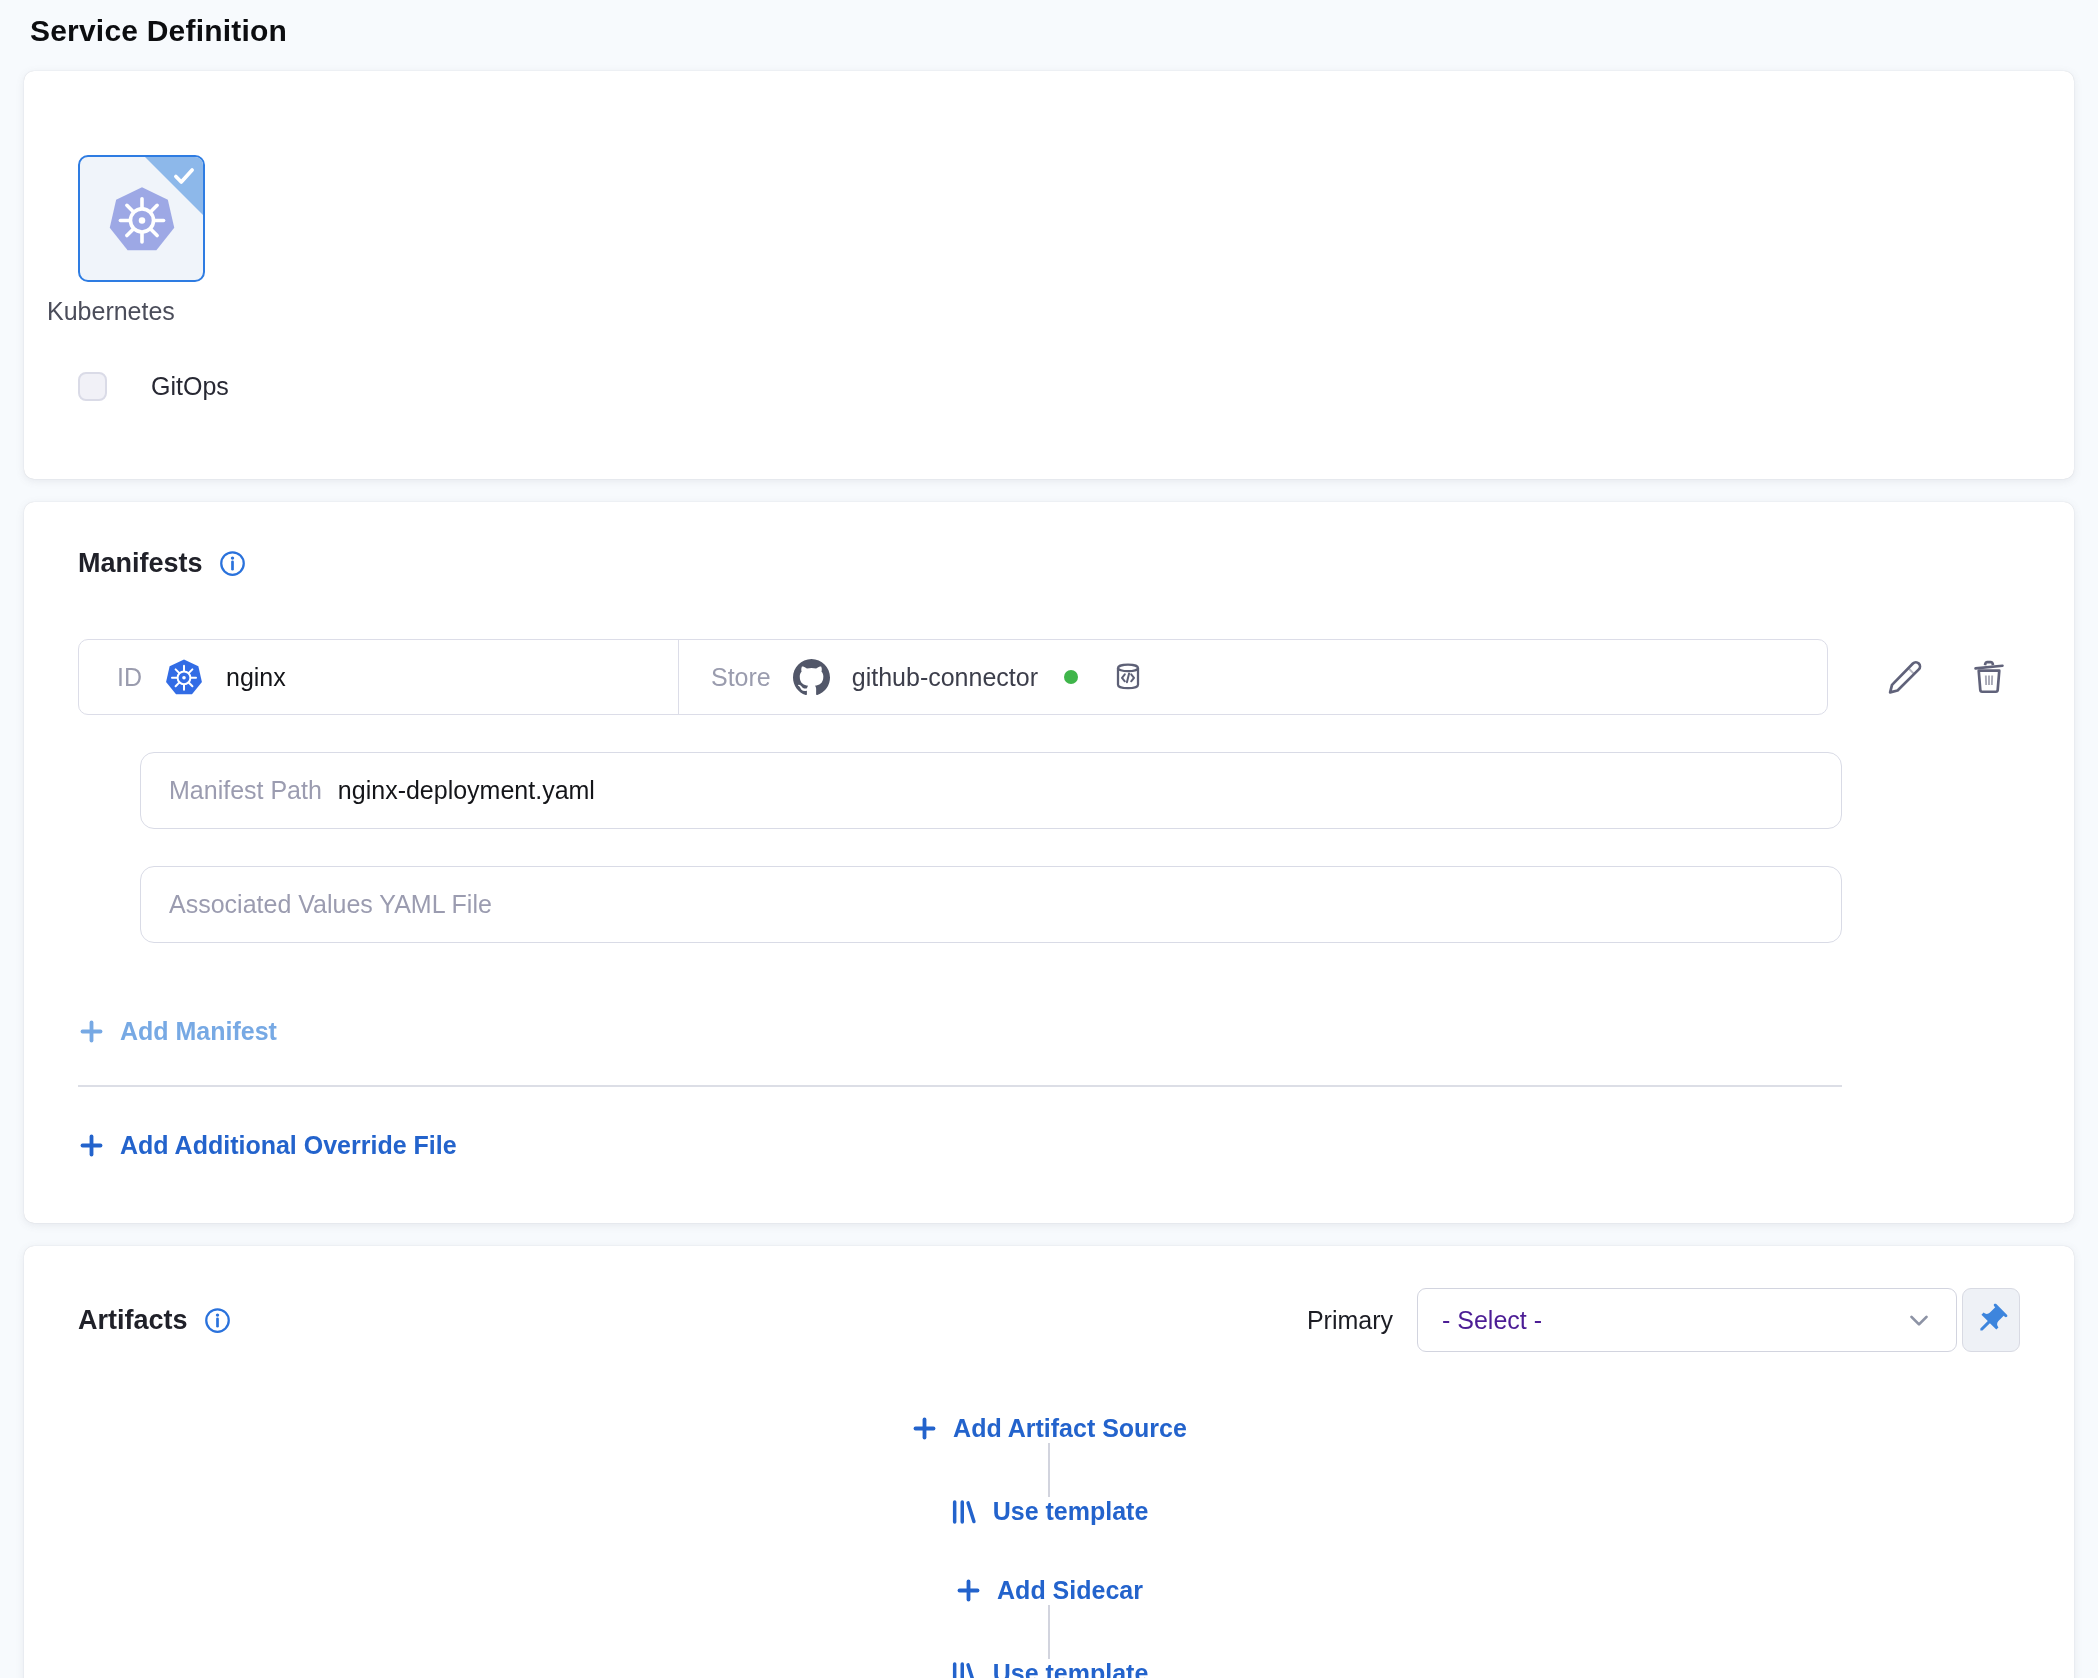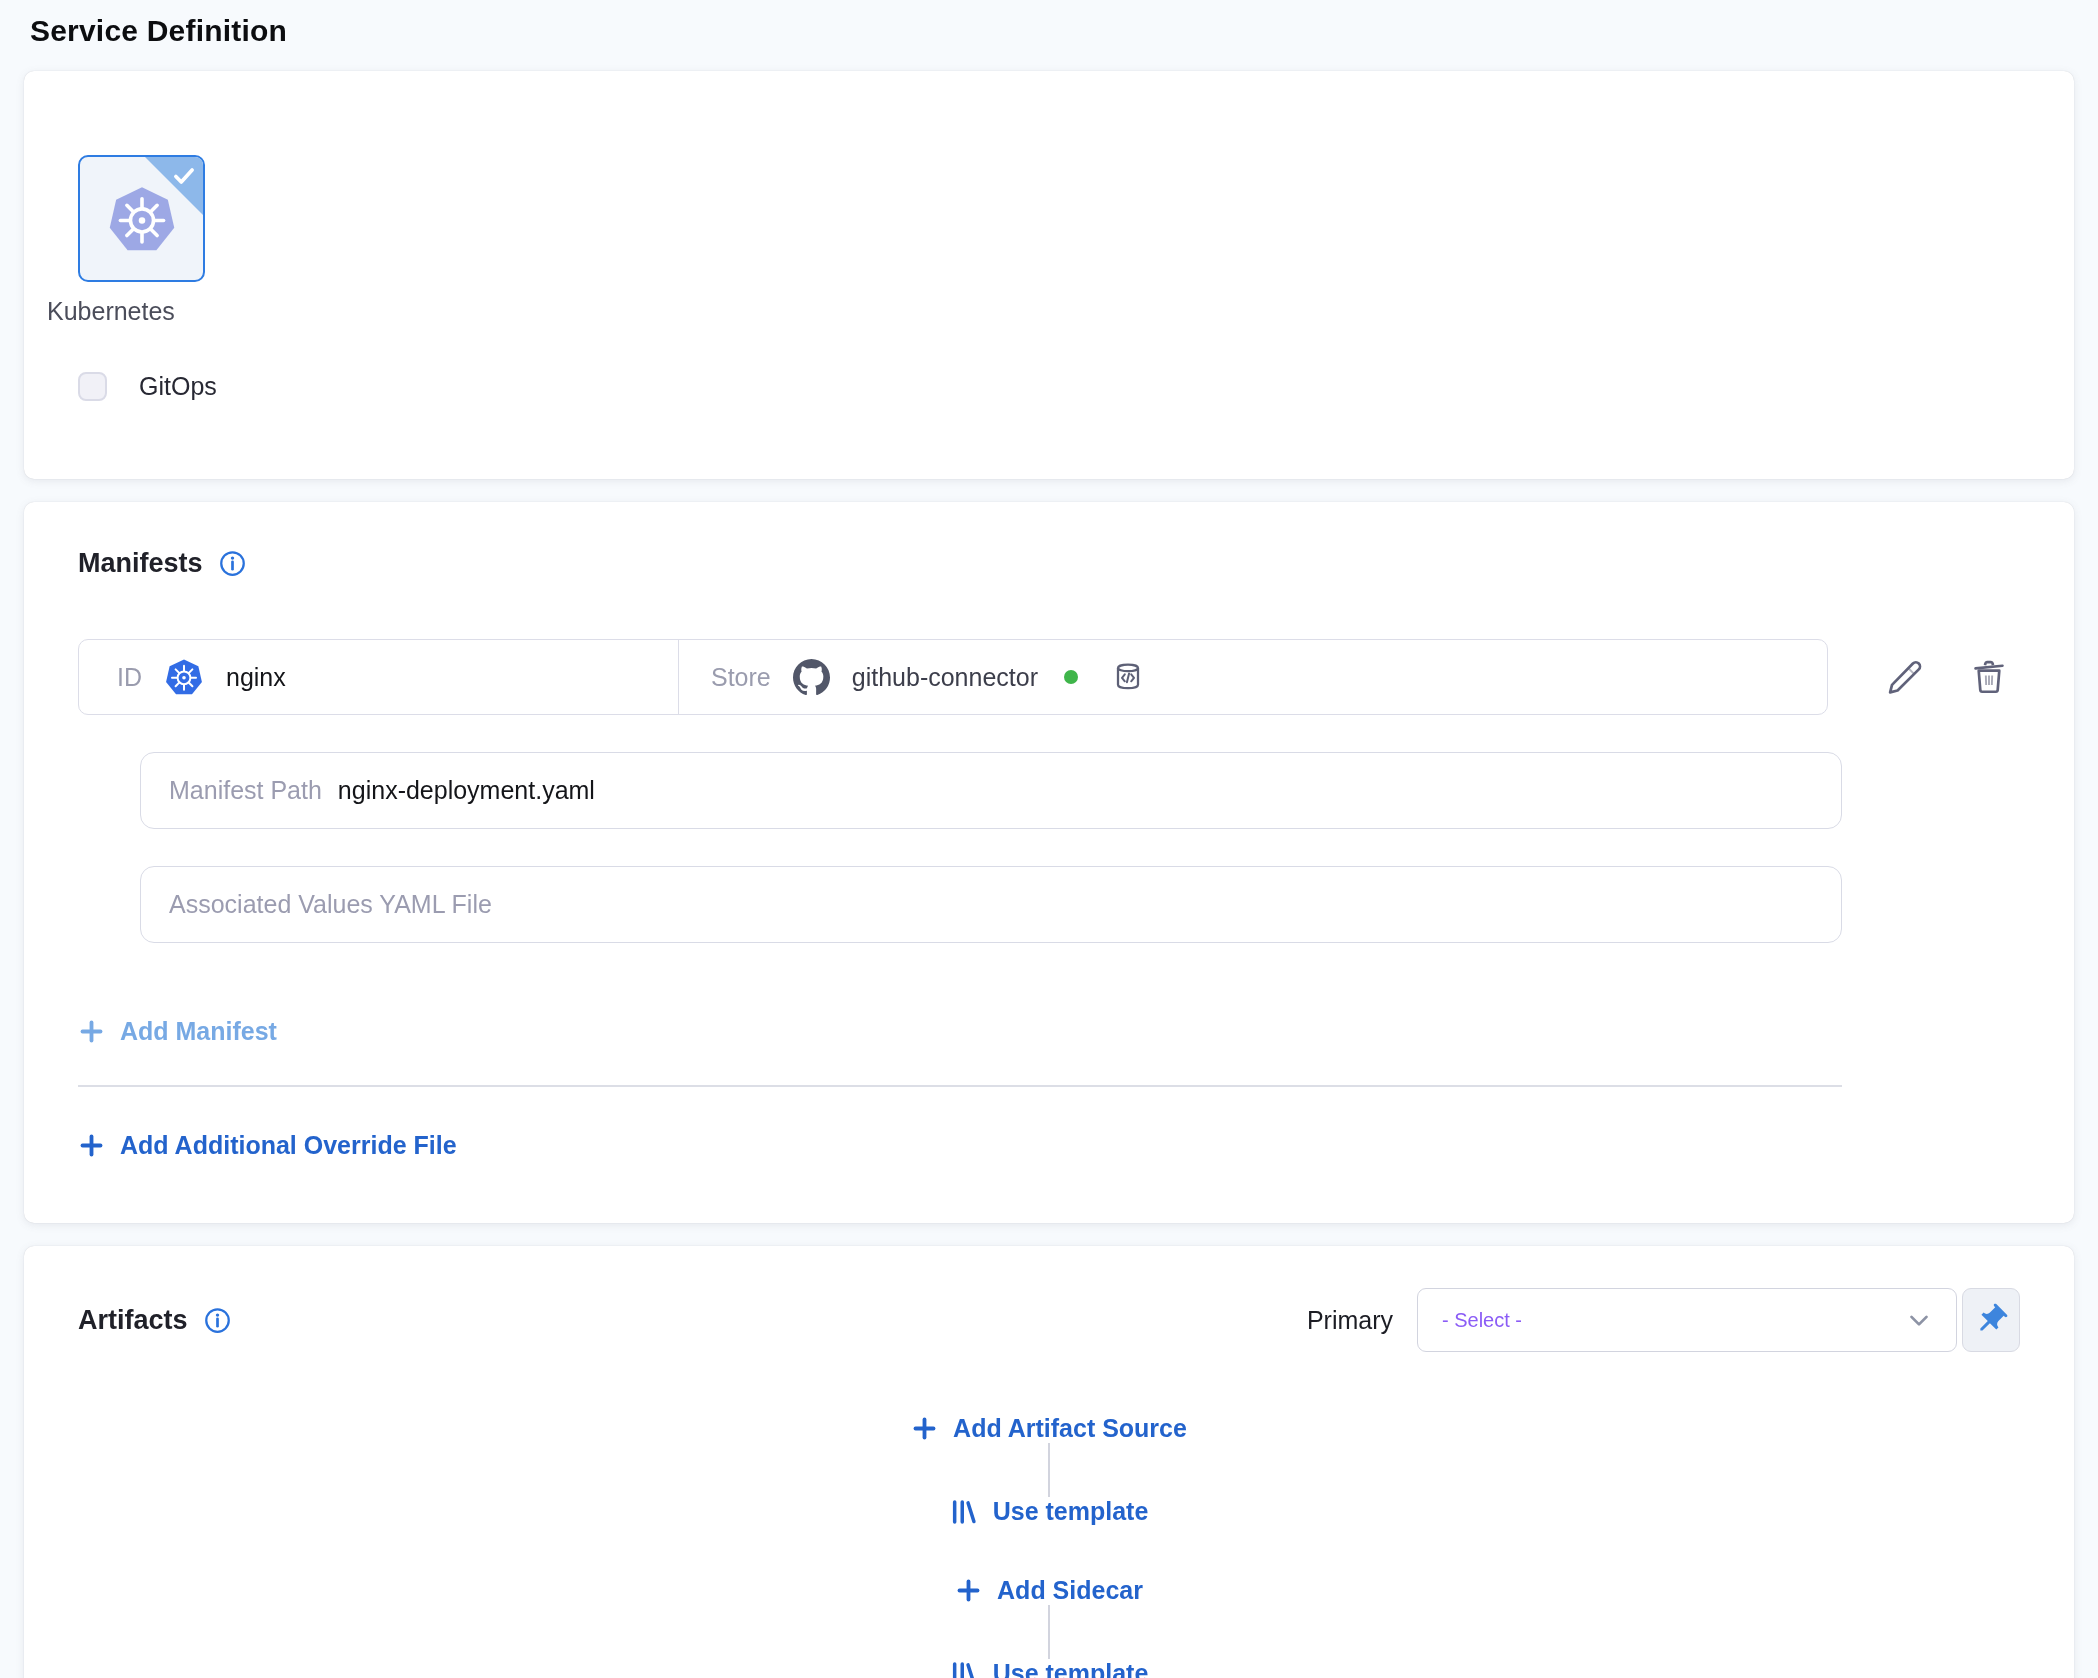--- a/index.html
+++ b/index.html
@@ -42,21 +42,21 @@
   }
   .tile-flag {
     position:absolute; top:-1px; right:-1px; width:0; height:0;
     border-top:60px solid #8db8ea; border-left:60px solid transparent;
   }
   .tile-check { position:absolute; top:6px; right:6px; width:26px; height:26px; }
   .tile-label {
     width:190px; margin-left:-31px; margin-top:15px; text-align:left;
     font-size:25px; color:#4b4d5a;
   }
-  .gitops-row { display:flex; align-items:center; gap:32px; margin-top:46px; }
+  .gitops-row { display:flex; align-items:center; gap:44px; margin-top:46px; }
   .checkbox {
     width:29px; height:29px; border-radius:8px;
     background:#f1f1f7; border:2px solid #dadbe7; cursor:pointer;
   }
   .gitops-label { font-size:25px; color:#272833; }
 
   
   .manifest-row-wrap { display:flex; align-items:center; margin-top:60px; }
   .manifest-row {
     display:flex; align-items:stretch;
@@ -105,21 +105,21 @@
   .artifacts-header { display:flex; align-items:center; }
   .artifacts-header .spacer { flex:1; }
   .primary-label { font-size:25px; color:#1c1d24; font-weight:400; margin-right:24px; }
   .select-group { display:flex; align-items:center; gap:5px; }
   .select-box {
     display:flex; align-items:center; justify-content:space-between;
     width:540px; height:64px;
     border:1px solid #d2d4df; border-radius:9px; background:#fff;
     padding:0 22px 0 24px; cursor:pointer;
   }
-  .select-placeholder { font-size:20px; color:#8b5cf6; }
+  .select-placeholder { font-size:25px; color:#4c1d95; }
   .pin-btn {
     width:58px; height:64px;
     background:#eef1f6; border:1px solid #d8dae3; border-radius:9px;
     display:flex; align-items:center; justify-content:center; cursor:pointer;
   }
   .links-row { display:flex; align-items:center; margin-top:62px;flex-direction:column; }
   .v-div { width:2px; height:54px; background:#d2d4de; margin:0 42px; }
   .links-row-2 { margin-top:50px; }
 </style>
 </head>

